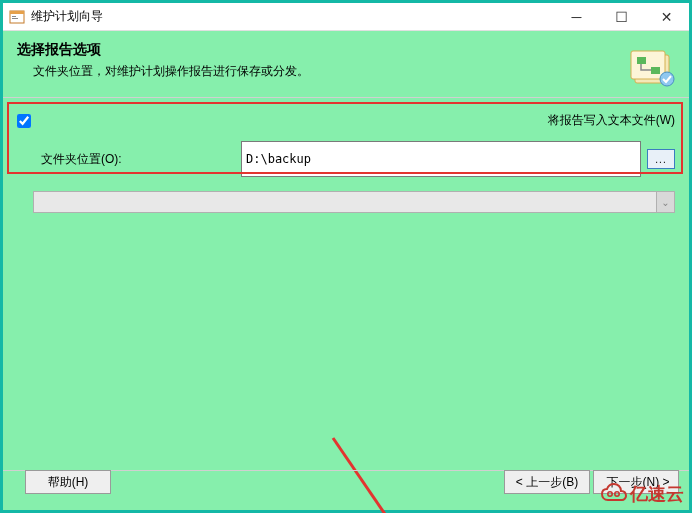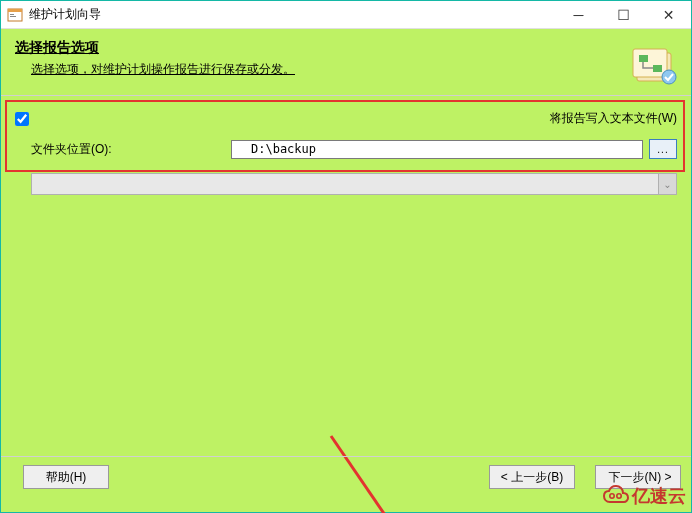--- a/index.html
+++ b/index.html
@@ -1,43 +1,43 @@
 <!DOCTYPE html>
 <html><head>
   <meta charset="utf-8">
   <style>
     * { box-sizing: border-box; margin: 0; padding: 0; }
     body { font-family: "Microsoft YaHei", "Segoe UI", sans-serif; font-size: 12px; background: #fff; }
-    .window { width: 692px; height: 513px; border: 1px solid #14b8a6; position: relative; background: #bef264; }
+    .window { width: 692px; height: 513px; border: 3px solid #14b8a6; position: relative; background: #86efac; }
     .titlebar { height: 28px; background: #fff; display: flex; align-items: center; padding-left: 6px; border-bottom: 1px solid #e0e0e0; }
     .title-icon { width: 16px; height: 16px; margin-right: 6px; display: inline-flex; align-items: center; justify-content: center; }
     .title-text { flex: 1; font-size: 12px; color: #000; }
     .win-controls { display: flex; }
     .win-btn { width: 45px; height: 28px; display: flex; align-items: center; justify-content: center; background: transparent; border: none; font-size: 14px; color: #333; }
-    .header { padding: 10px 14px 8px 14px; display: flex; align-items: flex-start; border-bottom: 1px solid #d0d0d0; text-decoration: underline; }
+    .header { padding: 10px 14px 8px 14px; display: flex; align-items: flex-start; border-bottom: 1px solid #d0d0d0; }
     .header-text { flex: 1; }
     .header-title { font-size: 14px; font-weight: bold; color: #000; margin-bottom: 4px; }
     .header-desc { font-size: 12px; color: #000; padding-left: 16px; }
     .header-icon { width: 48px; height: 48px; }
     .content { position: relative; padding: 0; }
     .red-box { position: absolute; left: 4px; top: 4px; right: 6px; height: 72px; border: 2px solid #e3342f; pointer-events: none; }
     .section-1 { padding: 14px 14px 6px 14px; }
     .section-2 { padding: 8px 14px 6px 14px; }
     .chk-row { display: flex; align-items: center; margin-bottom: 12px; justify-content: space-between; }
     .chk { width: 14px; height: 14px; margin-right: 6px; }
     .indent-row { display: flex; align-items: center; padding-left: 16px; }
-    .lbl { width: 200px; font-size: 12px; color: #000; }
-    .txt-input { flex: 1; height: 19px; border: 1px solid #7a7a7a; padding: 1px 19px; font-size: 12px; font-family: "SimSun", monospace; background: #fff; margin-right: 6px; }
+    .lbl { width: 200px; font-size: 12px; color: #000; margin-left: 8px; }
+    .txt-input { flex: 1; height: 36px; border: 1px solid #7a7a7a; padding: 1px 4px; font-size: 12px; font-family: "SimSun", monospace; background: #fff; margin-right: 6px; }
     .browse-btn { width: 28px; height: 20px; border: 1px solid #3a7dc0; background: #e8f0f8; font-size: 10px; letter-spacing: 1px; color: #000; }
     .disabled-lbl { color: #6d6d6d; }
     .recipient-input { flex: 1; height: 22px; border: 1px solid #b0b0b0; background: #e8e8e8; }
     .dropdown-btn { width: 18px; height: 22px; background: #d8d8d8; border: 1px solid #b0b0b0; border-left: none; color: #888; font-size: 10px; display: flex; align-items: center; justify-content: center; }
-    .footer { position: absolute; bottom: 0; left: 0; right: 0; height: 56px; border-top: 1px solid #d0d0d0; display: flex; align-items: flex-start; padding: 8px 10px; }
+    .footer { position: absolute; bottom: 0; left: 0; right: 0; height: 40px; border-top: 1px solid #d0d0d0; display: flex; align-items: flex-end; padding: 16px 10px; }
     .footer .spacer { flex: 1; }
-    .footer button { height: 24px; min-width: 86px; margin-left: 20px; background: #efefef; border: 1px solid #9a9a9a; font-size: 12px; font-family: inherit; padding: 0 10px; }
+    .footer button { height: 24px; min-width: 86px; margin-left: 3px; background: #efefef; border: 1px solid #9a9a9a; font-size: 12px; font-family: inherit; padding: 0 10px; }
     .footer button.help { margin-left: 12px; }
     .footer button:disabled { color: #9a9a9a; border-color: #c0c0c0; }
     .footer button.next { padding-right: 6px; }
     .arrow-svg { position: absolute; left: 320px; top: 330px; pointer-events: none; }
     .watermark { position: absolute; right: 5px; bottom: 4px; font-size: 18px; color: #c5382f; font-weight: bold; display: flex; align-items: flex-start; pointer-events: none; }
     .wm-icon { width: 28px; height: 22px; margin-right: 2px; }
   </style>
 </head>
 <body>
 
@@ -56,21 +56,21 @@
     <div class="win-controls">
       <button class="win-btn">─</button>
       <button class="win-btn">☐</button>
       <button class="win-btn close">✕</button>
     </div>
   </div>
 
   <div class="header">
     <div class="header-text">
       <div class="header-title">选择报告选项</div>
-      <div class="header-desc">选择选项，对维护计划操作报告进行保存或分发。</div>
+      <div class="header-desc">文件夹位置，对维护计划操作报告进行保存或分发。</div>
     </div>
     <div class="header-icon">
       <svg width="48" height="48" viewBox="0 0 48 48">
         <rect x="8" y="14" width="34" height="28" rx="2" fill="#f5e8b8" stroke="#d4b050" stroke-width="1"></rect>
         <rect x="4" y="10" width="34" height="28" rx="2" fill="#fdf5d8" stroke="#d4b050" stroke-width="1"></rect>
         <rect x="10" y="16" width="9" height="7" fill="#5bb85b"></rect>
         <rect x="24" y="26" width="9" height="7" fill="#5bb85b"></rect>
         <path d="M14 23 L14 29 L24 29" stroke="#888" stroke-width="1.5" fill="none"></path>
         <circle cx="40" cy="38" r="7" fill="#8fc8f0" stroke="#4a90c0"></circle>
         <path d="M36 38 L39 41 L44 35" stroke="#fff" stroke-width="2" fill="none"></path>

